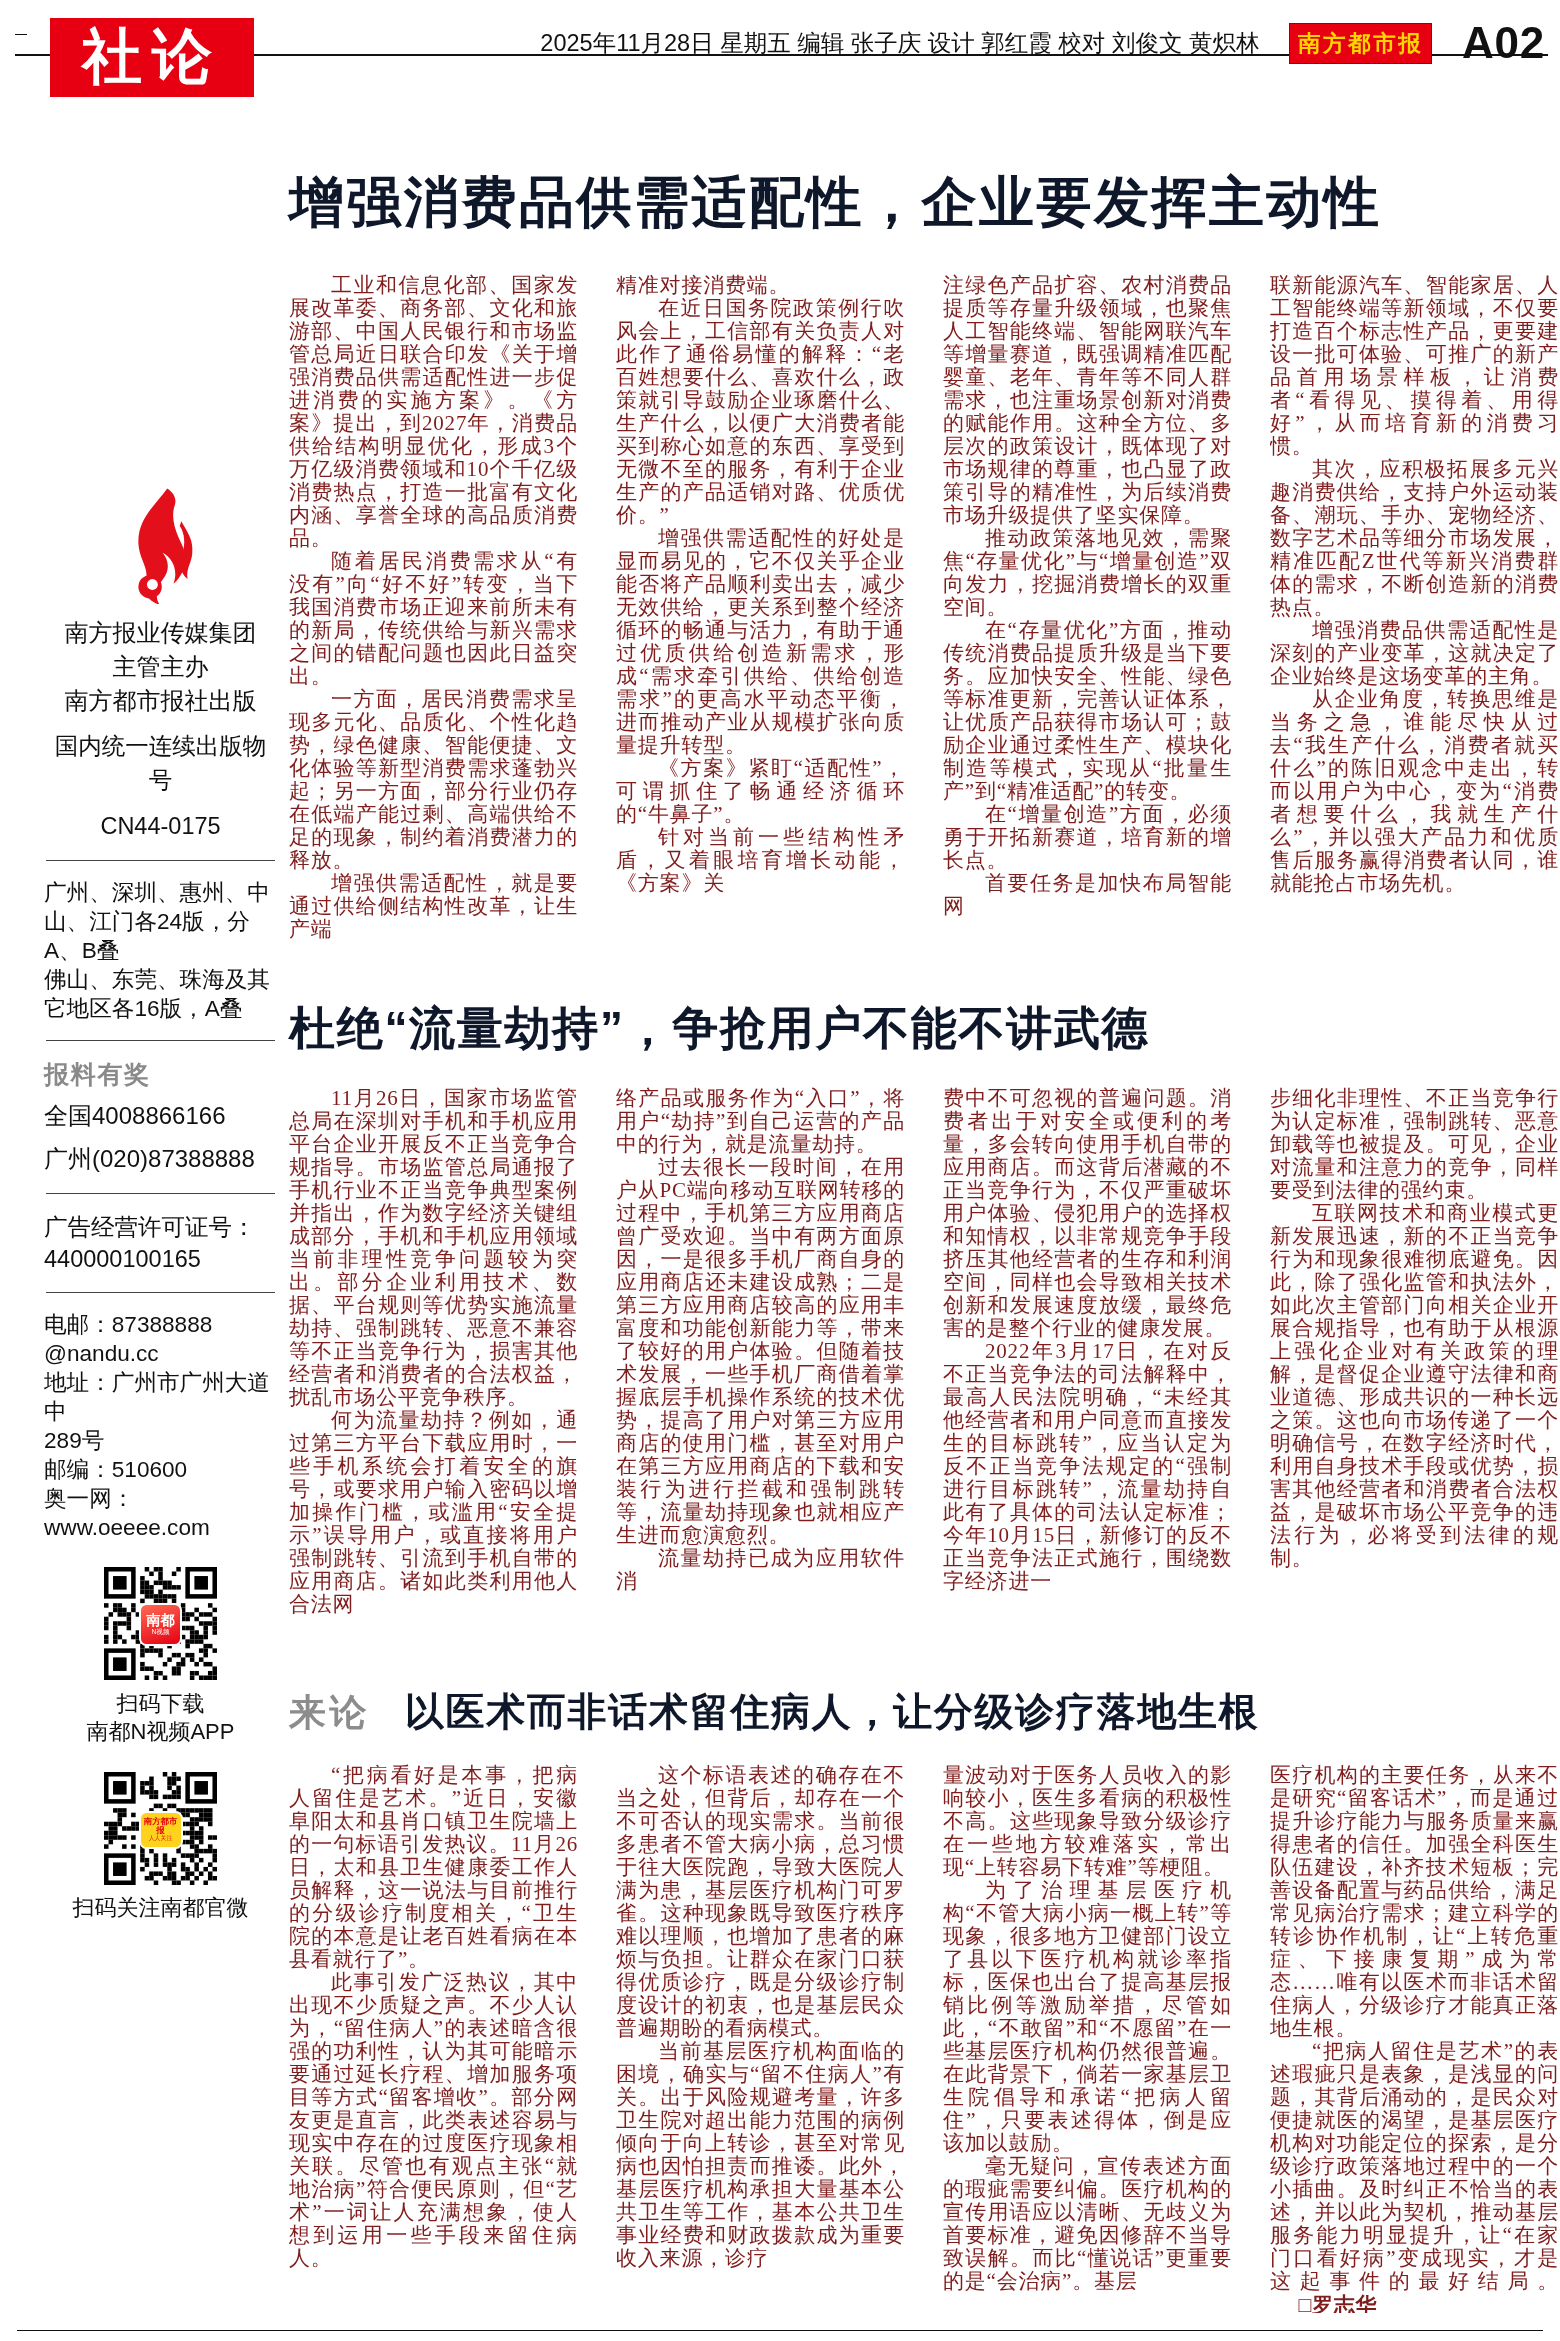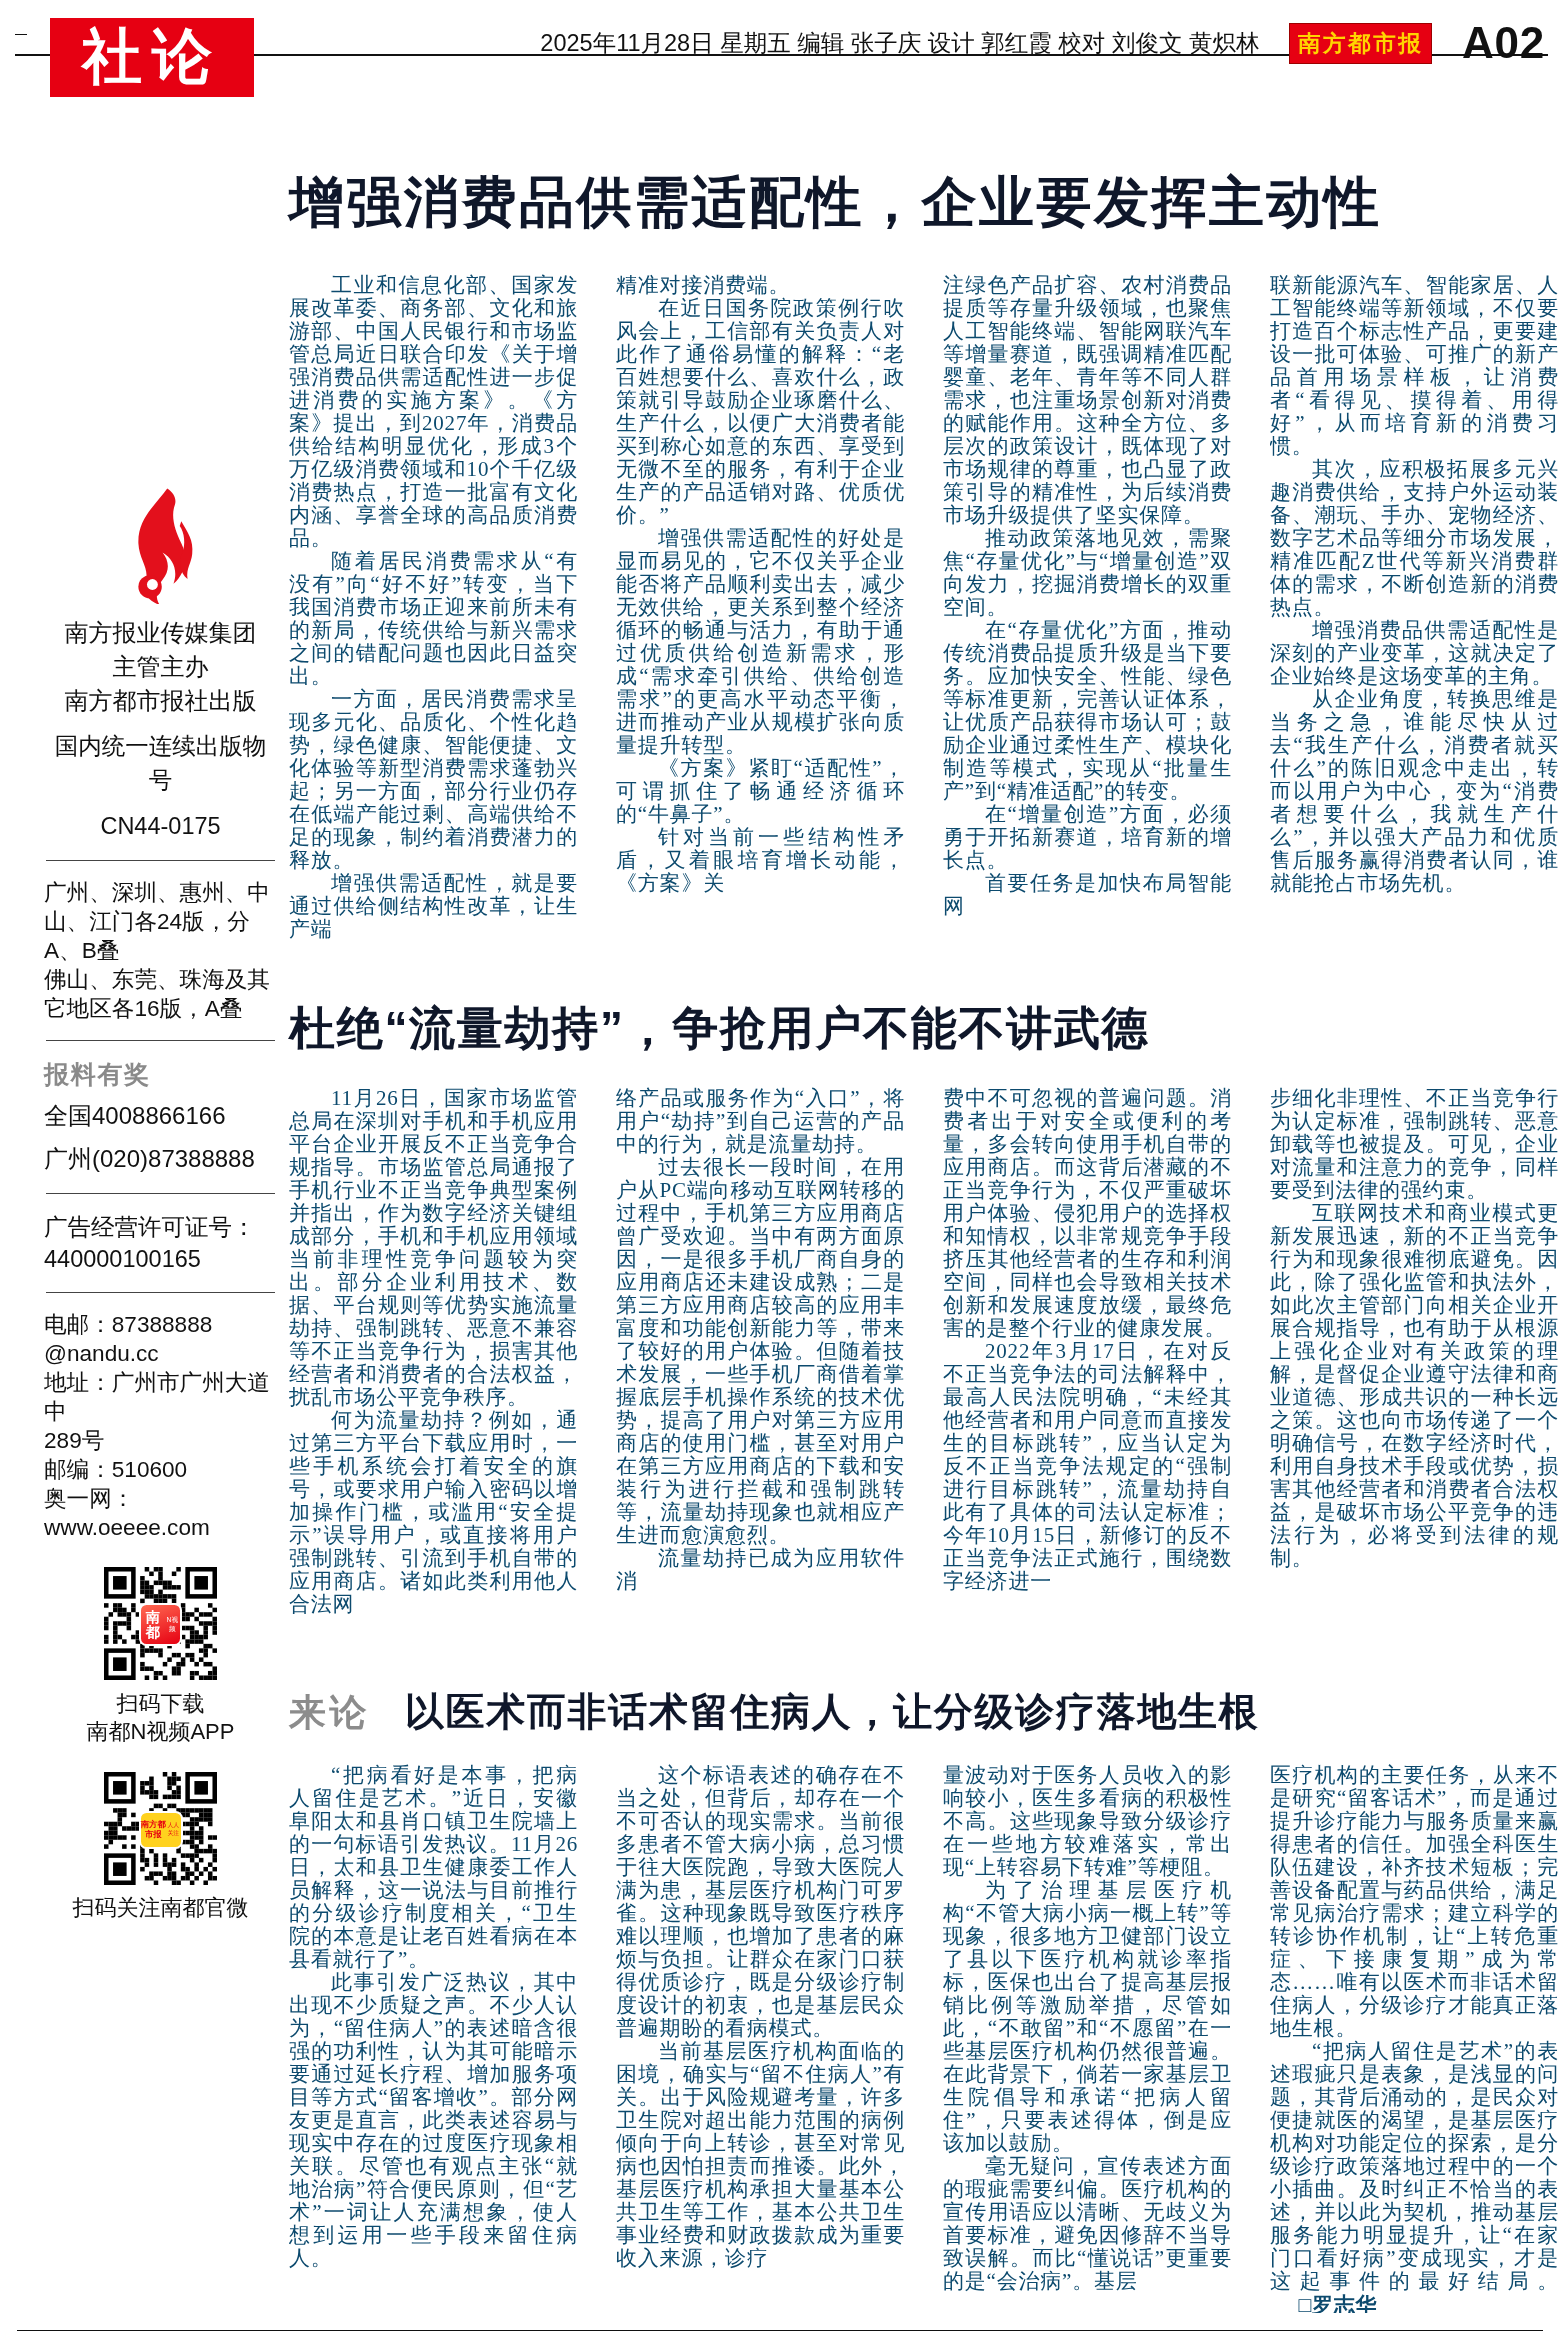--- a/index.html
+++ b/index.html
@@ -20,21 +20,21 @@
         color:#111;text-align:center;}
   .flame{width:80px;height:117px;margin:0 auto 11.7px;}
   .pub-line{font-size:24px;line-height:34px;font-weight:500;}
   .issn-line{font-size:23.5px;line-height:34px;margin-top:11.7px;}
   .sdiv{border:0;border-top:1.7px solid #444;margin:17px 1.7px;}
   .editions,.contact{ text-align:left;font-size:22.6px;line-height:29px;}
   .tip-title{text-align:left;font-size:25px;font-weight:bold;color:#8a8a8a;letter-spacing:1.7px;}
   .tip-line{text-align:left;font-size:24px;line-height:34px;margin-top:8.4px;}
   .lic-line{text-align:left;font-size:23.5px;line-height:32px;}
   .qr-wrap{position:relative;width:113px;margin:25px auto 6.7px;}
-  .qr-chip{position:absolute;inset:0;margin:auto;display:flex;align-items:center;
+  .qr-chip{position:absolute;inset:0;margin:auto;display:flex;flex-direction:column;align-items:center;
         justify-content:center;border-radius:7.5px;border:2.5px solid #fff;}
   .chip1{width:39px;height:39px;background:linear-gradient(160deg,#ff6a52,#e60012);color:#fff;}
   .chip1 .c-main{font-size:14.2px;font-weight:bold;line-height:15px;}
   .chip1 .c-sub{font-size:6.7px;line-height:8.4px;}
   .chip2{width:40px;height:34px;background:#ffd21e;color:#e60012;}
   .chip2 .c-main{font-size:8.4px;font-weight:bold;line-height:9.2px;}
   .chip2 .c-sub{font-size:5.9px;line-height:7.5px;}
   .qr-cap{font-size:22px;line-height:28.5px;}
   
   .article{position:absolute;left:289px;width:1270px;}
@@ -43,21 +43,21 @@
   .art-label:empty{display:none;}
   .art-title{font-family:"Liberation Sans",sans-serif;font-weight:900;color:#0f172a;margin:0;}
   .a1{top:166px;}  .a1 .art-title{font-size:55px;letter-spacing:2.5px;}
   .a2{top:998px;} .a2 .art-title{font-size:46px;letter-spacing:1.7px;}
   .a3{top:1685px;} .a3 .art-title{font-size:39px;letter-spacing:1.7px;}
   .art-body{display:flex;gap:38px;}
   .a1 .art-body{margin-top:34px;} .a2 .art-body{margin-top:27px;} .a3 .art-body{margin-top:25px;}
   .col{width:289px;overflow:hidden;}
   .a1 .col{height:724px;} .a2 .col{height:583px;} .a3 .col{height:549px;}
   .col p{margin:0;font-size:21px;line-height:23px;letter-spacing:0.8px;text-align:justify;
-        font-family:"Liberation Serif",serif;color:#0c4a6e;}
+        font-family:"Liberation Serif",serif;color:#7f1d1d;}
   .pi{text-indent:2em;}
   .author{font-family:"Liberation Sans",sans-serif;font-weight:bold;padding-left:28.5px;white-space:nowrap;}
   .bottom-rule{position:absolute;top:2330px;left:17px;right:17px;border-top:1.7px solid #111;}
   .corner{position:absolute;left:15px;top:34px;width:11.7px;border-top:1.7px solid #111;}
 </style>
 </head>
 <body>
 
 <div class="page">
   <div class="corner"></div>

